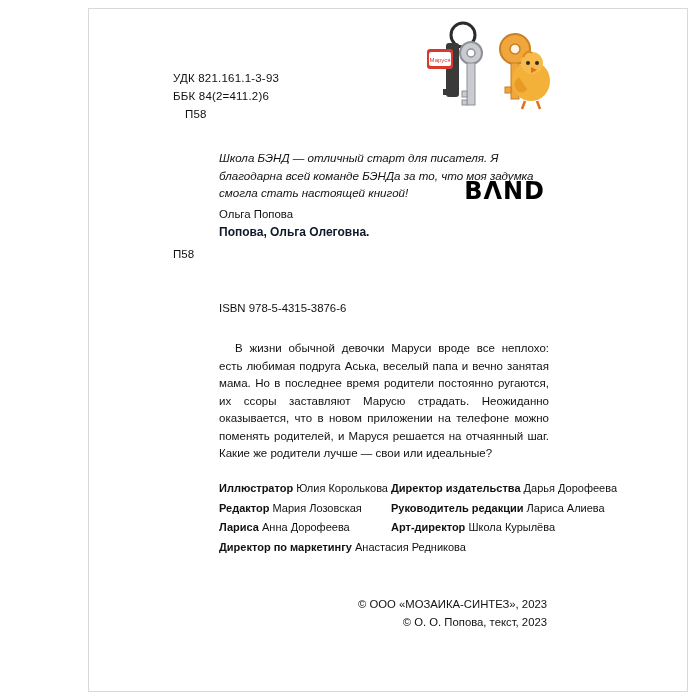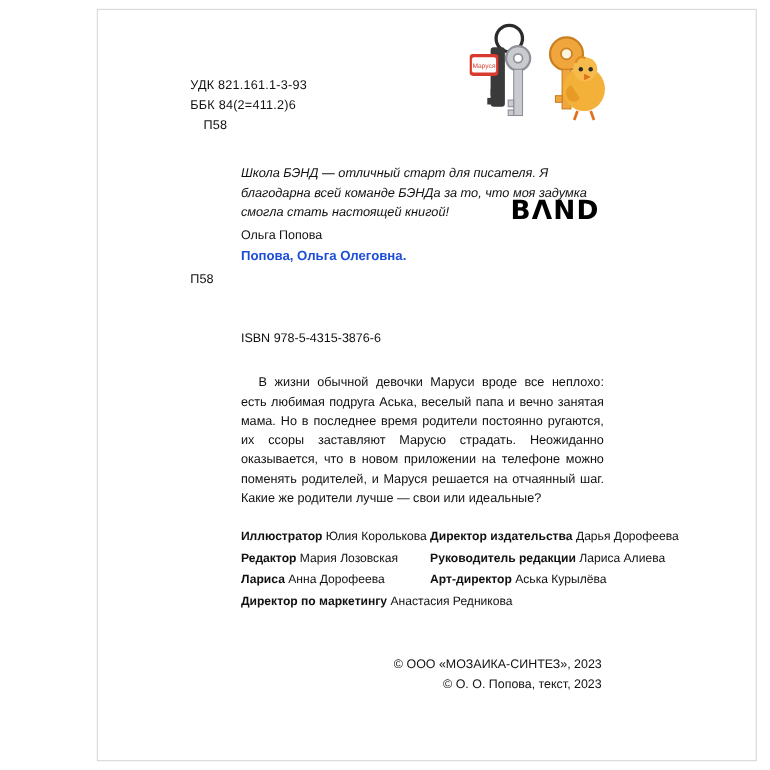--- a/index.html
+++ b/index.html
@@ -82,21 +82,21 @@
     font-family: "DejaVu Sans", sans-serif;
   }
 
   
   .bib-author {
     position: absolute;
     left: 86px;
     top: 216px;
     font-weight: bold;
     font-size: 12px;
-    color: #1d4ed8;
+    color: #0f172a;
   }
   .bib-code {
     position: absolute;
     left: 40px;
     top: 239px;
     font-size: 11.5px;
     color: #111;
   }
   .bib-body {
     position: absolute;
@@ -226,21 +226,21 @@
     <div class="isbn">ISBN 978-5-4315-3876-6</div>
 
     <div class="annotation">В жизни обычной девочки Маруси вроде все неплохо: есть любимая подруга Аська, веселый папа и вечно занятая мама. Но в последнее время родители постоянно ругаются, их ссоры заставляют Марусю страдать. Неожиданно оказывается, что в новом приложении на телефоне можно поменять родителей, и Маруся решается на отчаянный шаг. Какие же родители лучше — свои или идеальные?</div>
 
     <div class="credits">
       <div class="cell"><span class="role">Иллюстратор</span> <span class="name">Юлия Королькова</span></div>
       <div class="cell"><span class="role">Директор издательства</span> <span class="name">Дарья Дорофеева</span></div>
       <div class="cell"><span class="role">Редактор</span> <span class="name">Мария Лозовская</span></div>
       <div class="cell"><span class="role">Руководитель редакции</span> <span class="name">Лариса Алиева</span></div>
       <div class="cell"><span class="role">Лариса</span> <span class="name">Анна Дорофеева</span></div>
-      <div class="cell"><span class="role">Арт-директор</span> <span class="name">Аська Курылёва</span></div>
+      <div class="cell"><span class="role">Арт-директор</span> <span class="name">Школа Курылёва</span></div>
       <div class="cell"><span class="role">Директор по маркетингу</span> <span class="name">Анастасия Редникова</span></div>
     </div>
 
     <div class="copyright">
       <div>© ООО «МОЗАИКА-СИНТЕЗ», 2023</div>
       <div>© О. О. Попова, текст, 2023</div>
     </div>
 
   </div>
 </div>

